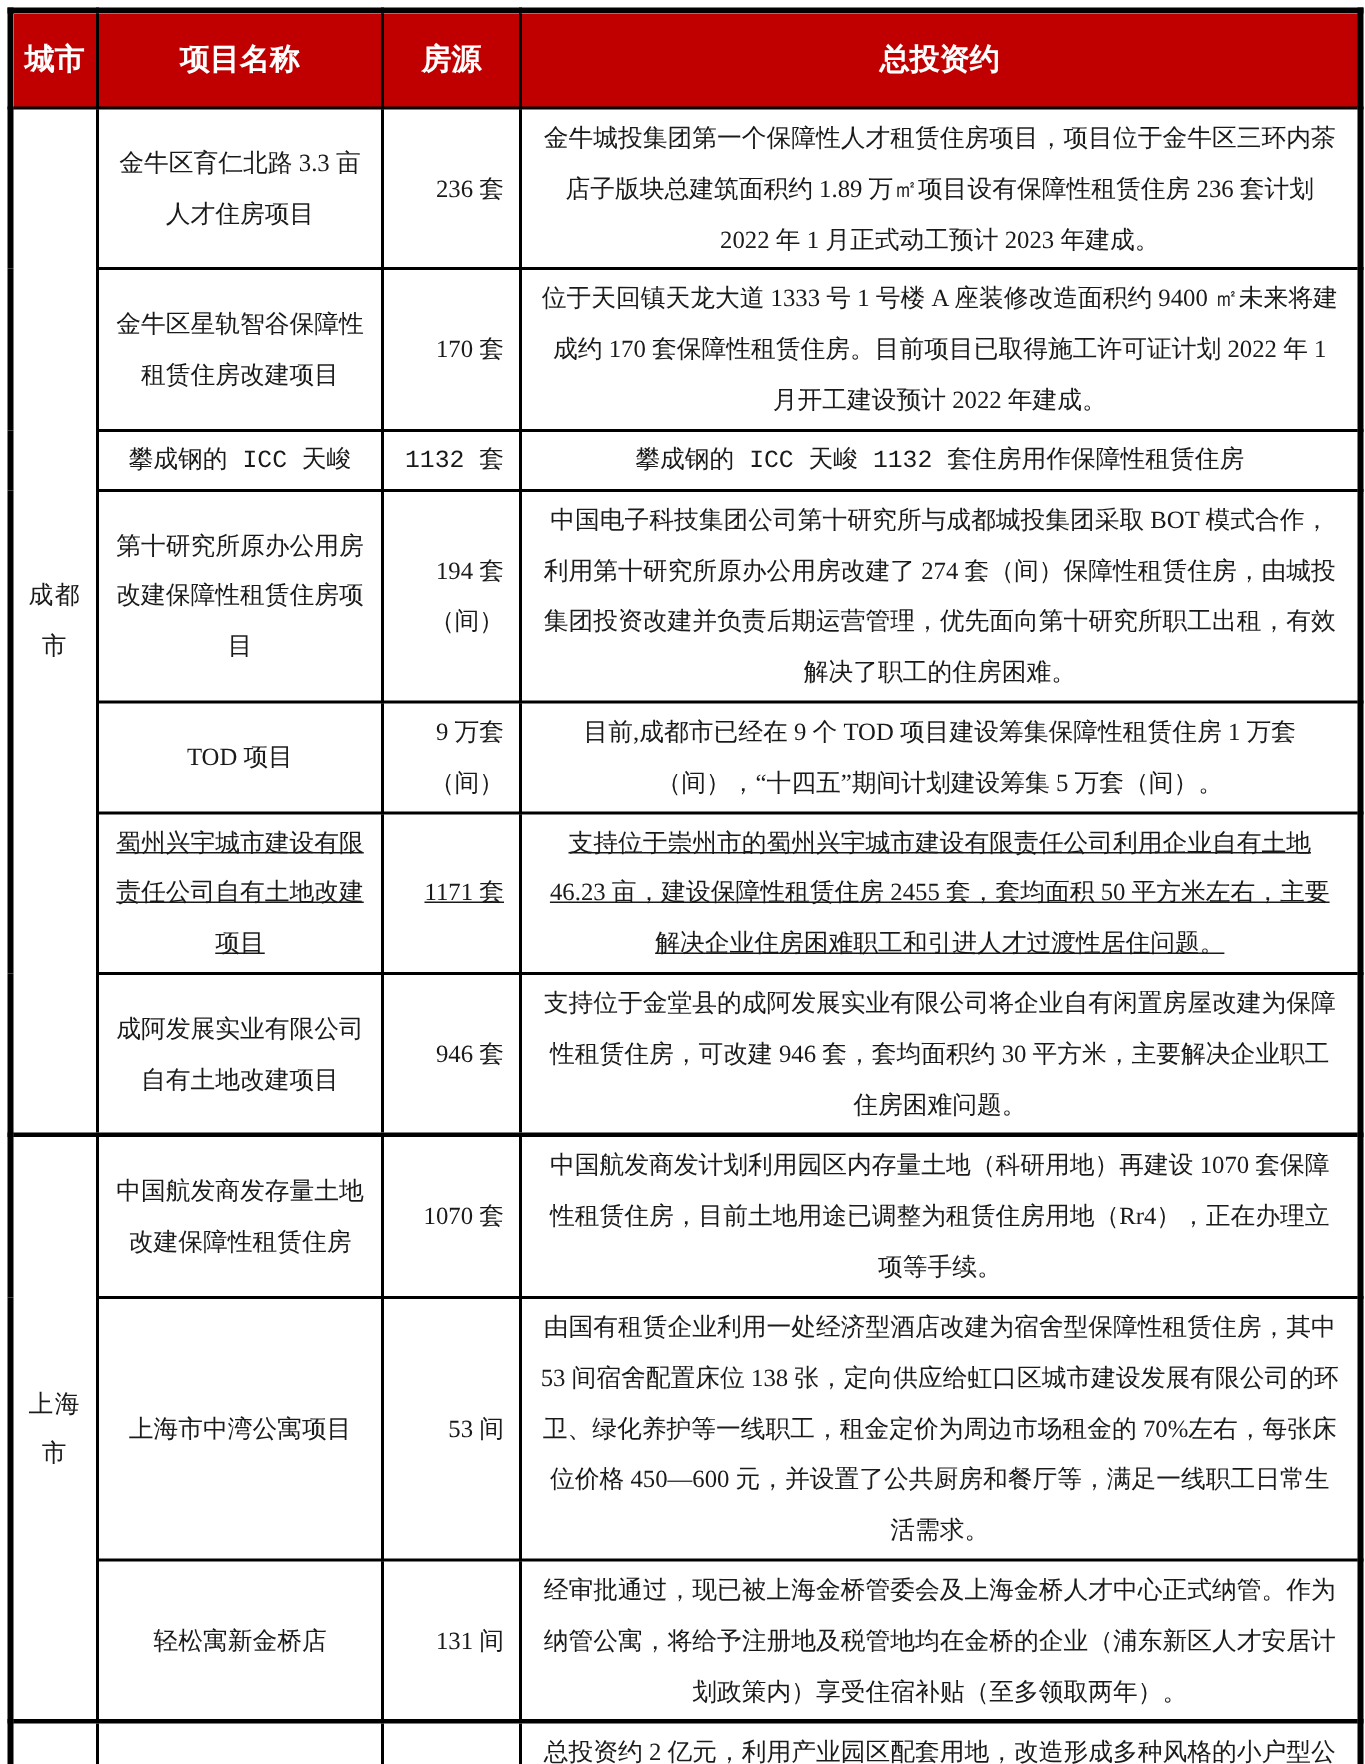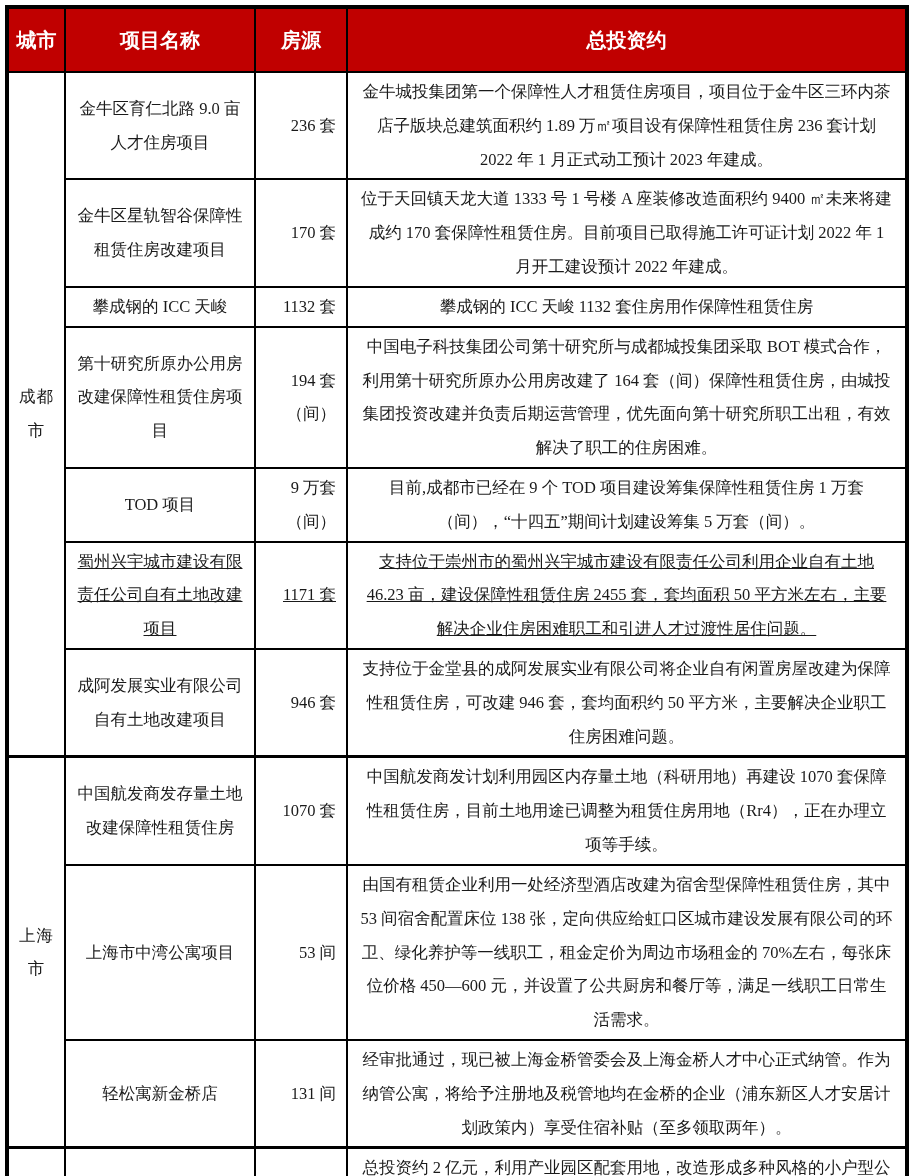--- a/index.html
+++ b/index.html
@@ -80,53 +80,53 @@
         <th>城市</th>
         <th>项目名称</th>
         <th>房源</th>
         <th>总投资约</th>
       </tr>
     </thead>
     <tbody>
 
       <tr style="height:104px;">
         <td class="city" rowspan="7">成都市</td>
-        <td class="project">金牛区育仁北路 9.0 亩人才住房项目</td>
+        <td class="project">金牛区育仁北路 3.3 亩人才住房项目</td>
         <td class="units">236 套</td>
         <td class="intro">金牛城投集团第一个保障性人才租赁住房项目，项目位于金牛区三环内茶店子版块总建筑面积约 1.89 万㎡项目设有保障性租赁住房 236 套计划 2022 年 1 月正式动工预计 2023 年建成。</td>
       </tr>
       <tr style="height:92px;">
         <td class="project">金牛区星轨智谷保障性租赁住房改建项目</td>
         <td class="units">170 套</td>
         <td class="intro">位于天回镇天龙大道 1333 号 1 号楼 A 座装修改造面积约 9400 ㎡未来将建成约 170 套保障性租赁住房。目前项目已取得施工许可证计划 2022 年 1 月开工建设预计 2022 年建成。</td>
       </tr>
-      <tr style="height:30px;">
+      <tr style="height:30px;font-family:Liberation Mono, monospace;">
         <td class="project">攀成钢的 ICC 天峻</td>
         <td class="units">1132 套</td>
         <td class="intro">攀成钢的 ICC 天峻 1132 套住房用作保障性租赁住房</td>
       </tr>
       <tr style="height:134px;">
         <td class="project">第十研究所原办公用房改建保障性租赁住房项目</td>
         <td class="units">194 套（间）</td>
-        <td class="intro">中国电子科技集团公司第十研究所与成都城投集团采取 BOT 模式合作，利用第十研究所原办公用房改建了 164 套（间）保障性租赁住房，由城投集团投资改建并负责后期运营管理，优先面向第十研究所职工出租，有效解决了职工的住房困难。</td>
+        <td class="intro">中国电子科技集团公司第十研究所与成都城投集团采取 BOT 模式合作，利用第十研究所原办公用房改建了 274 套（间）保障性租赁住房，由城投集团投资改建并负责后期运营管理，优先面向第十研究所职工出租，有效解决了职工的住房困难。</td>
       </tr>
       <tr style="height:60px;">
         <td class="project">TOD 项目</td>
         <td class="units">9 万套（间）</td>
         <td class="intro">目前,成都市已经在 9 个 TOD 项目建设筹集保障性租赁住房 1 万套（间），“十四五”期间计划建设筹集 5 万套（间）。</td>
       </tr>
       <tr style="height:99px;text-decoration:underline;">
         <td class="project">蜀州兴宇城市建设有限责任公司自有土地改建项目</td>
         <td class="units">1171 套</td>
         <td class="intro">支持位于崇州市的蜀州兴宇城市建设有限责任公司利用企业自有土地 46.23 亩，建设保障性租赁住房 2455 套，套均面积 50 平方米左右，主要解决企业住房困难职工和引进人才过渡性居住问题。</td>
       </tr>
       <tr style="height:96px;">
         <td class="project">成阿发展实业有限公司自有土地改建项目</td>
         <td class="units">946 套</td>
-        <td class="intro">支持位于金堂县的成阿发展实业有限公司将企业自有闲置房屋改建为保障性租赁住房，可改建 946 套，套均面积约 50 平方米，主要解决企业职工住房困难问题。</td>
+        <td class="intro">支持位于金堂县的成阿发展实业有限公司将企业自有闲置房屋改建为保障性租赁住房，可改建 946 套，套均面积约 30 平方米，主要解决企业职工住房困难问题。</td>
       </tr>
 
       <tr class="section-start" style="height:94px;">
         <td class="city" rowspan="3">上海市</td>
         <td class="project">中国航发商发存量土地改建保障性租赁住房</td>
         <td class="units">1070 套</td>
         <td class="intro">中国航发商发计划利用园区内存量土地（科研用地）再建设 1070 套保障性租赁住房，目前土地用途已调整为租赁住房用地（Rr4），正在办理立项等手续。</td>
       </tr>
       <tr style="height:158px;">
         <td class="project">上海市中湾公寓项目</td>

